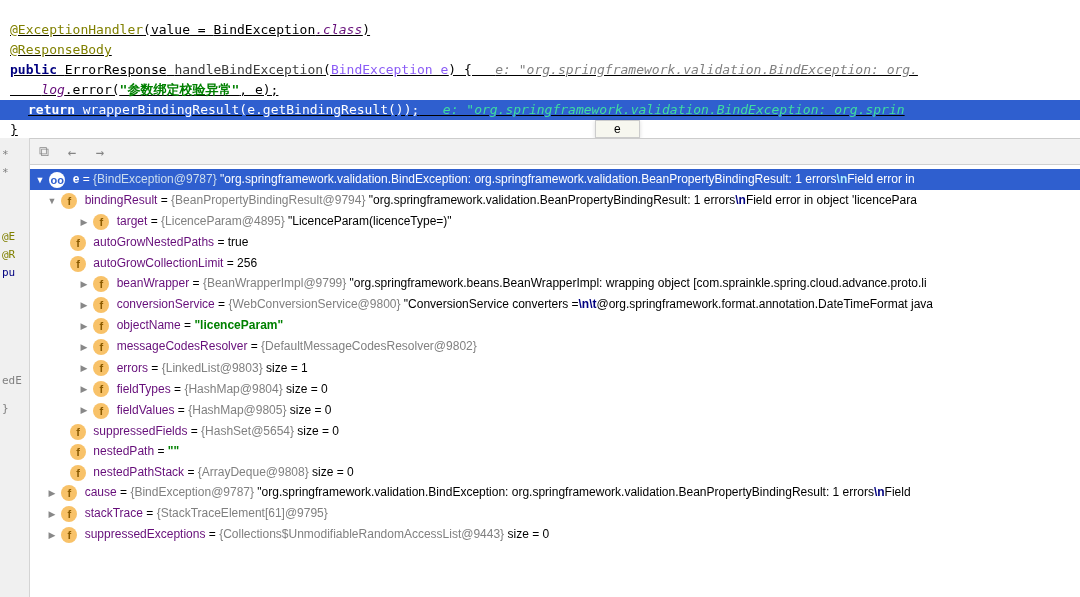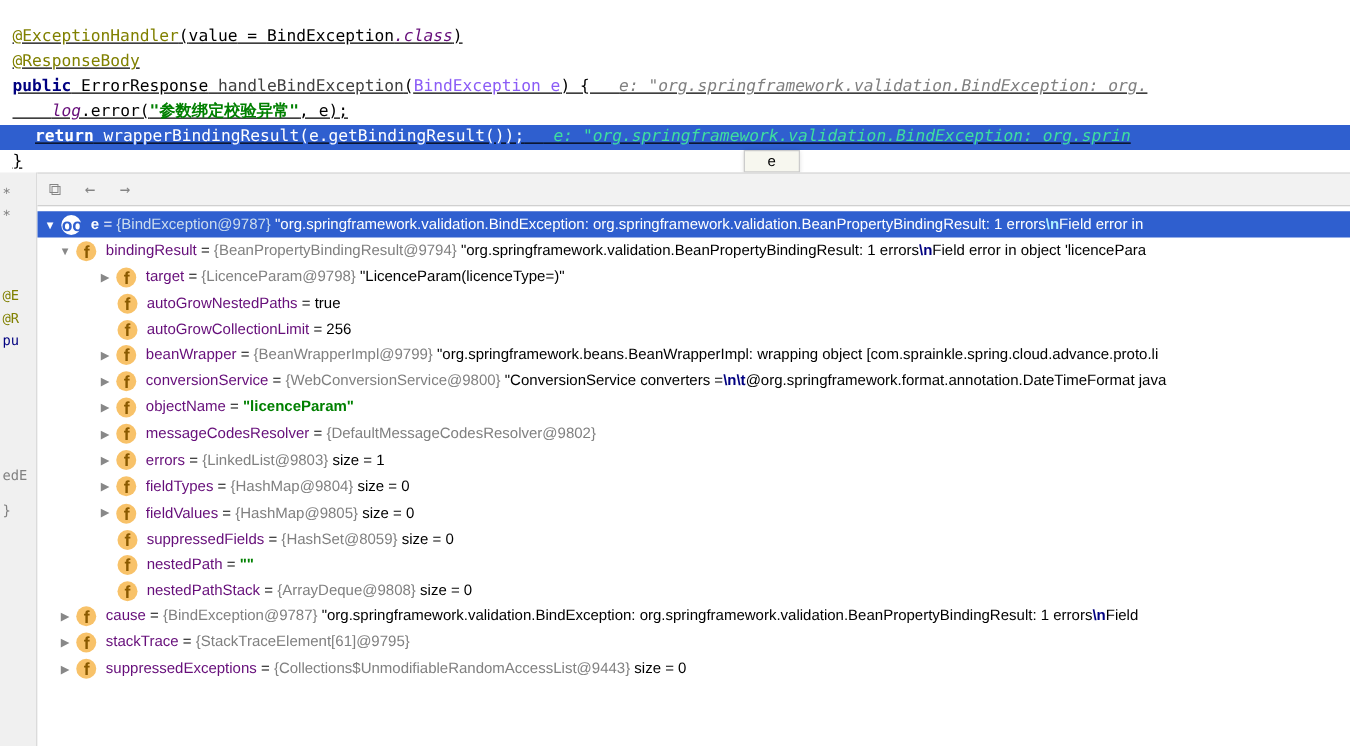--- a/index.html
+++ b/index.html
@@ -103,21 +103,21 @@
       cursor: pointer;
     }
     .tree-row.selected .expander { color: #fff; }
     .tree-row .node-icon {
       display: inline-block;
       width: 16px;
       height: 16px;
       border-radius: 50%;
       background: #F8C269;
       color: #8A5A00;
-      font-size: 14px;
+      font-size: 11px;
       font-weight: bold;
       text-align: center;
       line-height: 16px;
       vertical-align: middle;
       margin-right: 4px;
     }
     .tree-row .node-icon.blue {
       background: #6F9FE8;
       color: #fff;
     }
@@ -139,21 +139,21 @@
       left: 595px;
       background: #f7f7ef;
       border: 1px solid #ccc;
       padding: 1px 18px;
       font-family: -apple-system, Arial, sans-serif;
       font-size: 12px;
       box-shadow: 0 1px 4px rgba(0,0,0,0.15);
     }
     .indent-1 { padding-left: 16px; }
     .indent-2 { padding-left: 48px; }
-    .indent-3 { padding-left: 64px; }
+    .indent-3 { padding-left: 40px; }
   </style>
 </head>
 <body>
 
 <div class="editor-area">
 <span class="annotation"><span>@ExceptionHandler</span></span>(<span>value</span> = <span>BindException</span><span class="field">.class</span>)
 <span class="annotation">@ResponseBody</span>
 <span class="keyword">public</span> <span class="type">ErrorResponse</span> <span class="method">handleBindException</span>(<span class="param">BindException e</span>) {   <span class="comment">e: "org.springframework.validation.BindException: org.</span>
     <span class="field">log</span><span>.error(</span><span class="string">"参数绑定校验异常"</span><span>, e);</span>
 <div class="highlighted-line"><span class="keyword" style="color:#fff;">return</span><span> wrapperBindingResult(e.getBindingResult());</span>  <span class="comment-hl"> e: "org.springframework.validation.BindException: org.sprin</span></div><span>}</span>
@@ -190,21 +190,21 @@
 
     <div class="tree-row indent-1">
       <span class="expander">▼</span>
       <span class="node-icon">f</span>
       <span class="name">bindingResult</span><span class="eq"> = </span><span class="ref">{BeanPropertyBindingResult@9794}</span> <span class="val">"org.springframework.validation.BeanPropertyBindingResult: 1 errors</span><span class="escape">\n</span><span class="val">Field error in object 'licencePara</span>
     </div>
 
     <div class="tree-row indent-2">
       <span class="expander">▶</span>
       <span class="node-icon">f</span>
-      <span class="name">target</span><span class="eq"> = </span><span class="ref">{LicenceParam@9798}</span> <span class="val">"LicenceParam(licenceType=)"</span>
+      <span class="name">target</span><span class="eq"> = </span><span class="ref">{LicenceParam@4895}</span> <span class="val">"LicenceParam(licenceType=)"</span>
     </div>
 
     <div class="tree-row indent-3">
       <span class="node-icon">f</span>
       <span class="name">autoGrowNestedPaths</span><span class="eq"> = </span><span class="val">true</span>
     </div>
 
     <div class="tree-row indent-3">
       <span class="node-icon">f</span>
       <span class="name">autoGrowCollectionLimit</span><span class="eq"> = </span><span class="val">256</span>
@@ -247,21 +247,21 @@
     </div>
 
     <div class="tree-row indent-2">
       <span class="expander">▶</span>
       <span class="node-icon">f</span>
       <span class="name">fieldValues</span><span class="eq"> = </span><span class="ref">{HashMap@9805}</span><span class="val"> size = 0</span>
     </div>
 
     <div class="tree-row indent-3">
       <span class="node-icon">f</span>
-      <span class="name">suppressedFields</span><span class="eq"> = </span><span class="ref">{HashSet@8059}</span><span class="val"> size = 0</span>
+      <span class="name">suppressedFields</span><span class="eq"> = </span><span class="ref">{HashSet@5654}</span><span class="val"> size = 0</span>
     </div>
 
     <div class="tree-row indent-3">
       <span class="node-icon">f</span>
       <span class="name">nestedPath</span><span class="eq"> = </span><span class="val-str">""</span>
     </div>
 
     <div class="tree-row indent-3">
       <span class="node-icon">f</span>
       <span class="name">nestedPathStack</span><span class="eq"> = </span><span class="ref">{ArrayDeque@9808}</span><span class="val"> size = 0</span>

